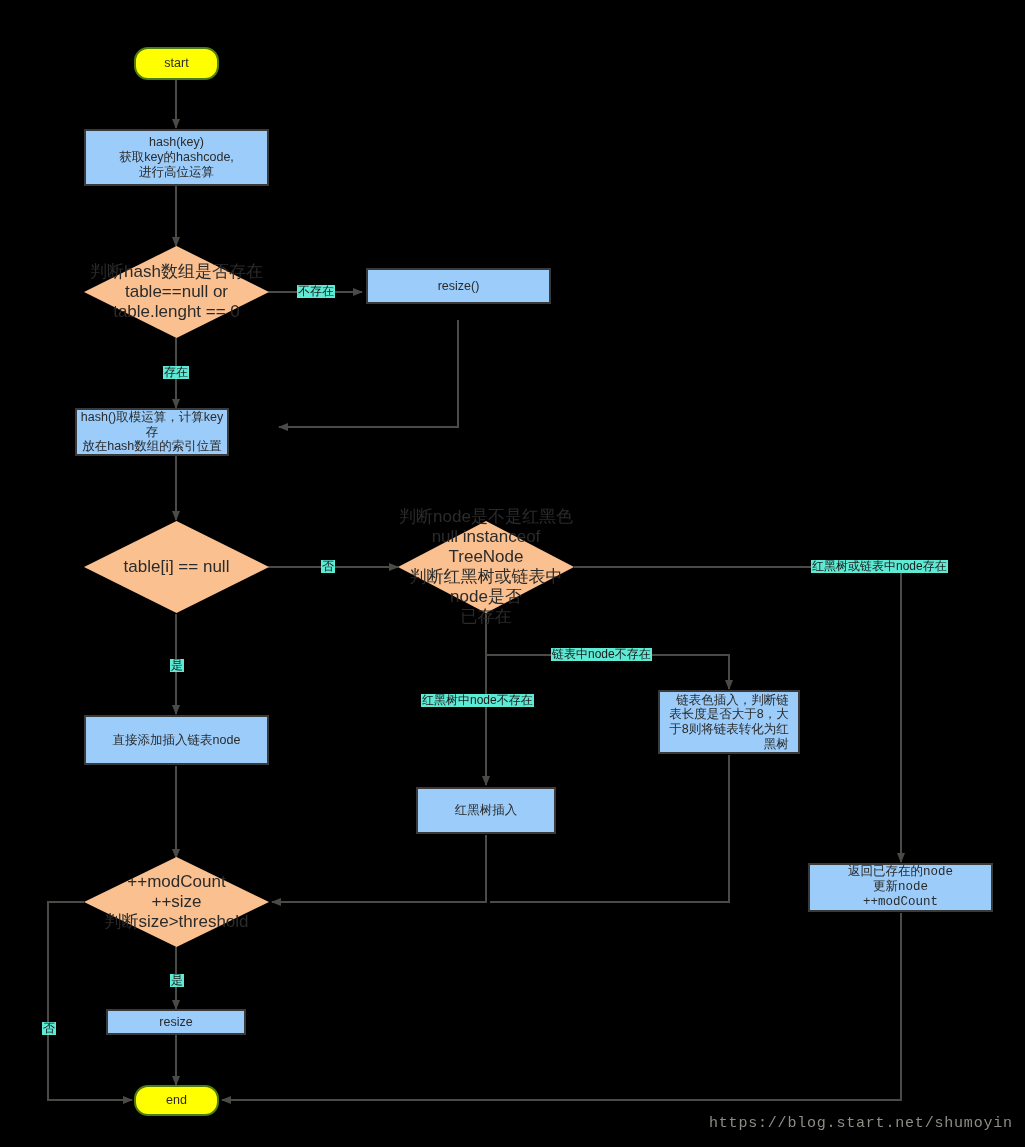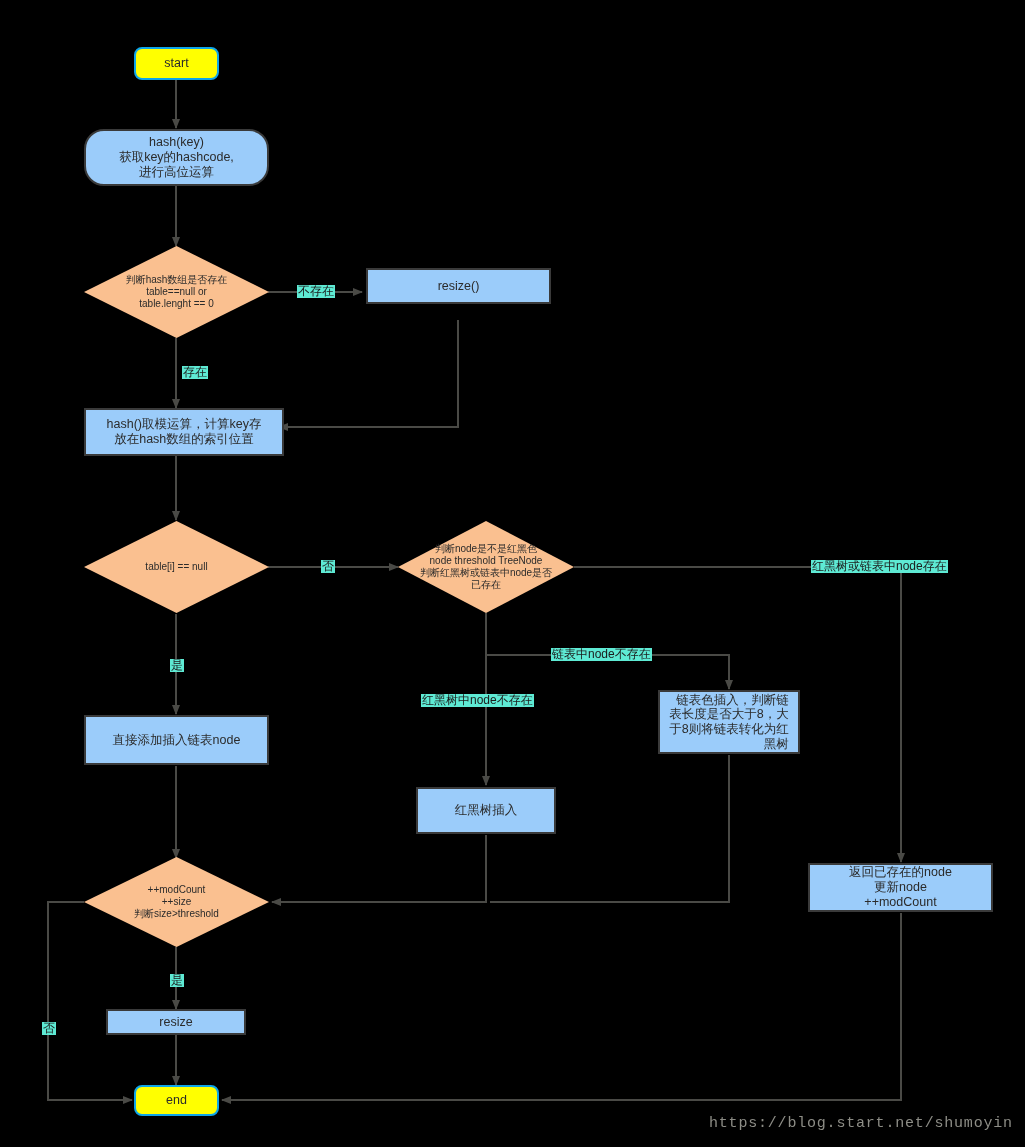--- a/index.html
+++ b/index.html
@@ -4,28 +4,28 @@
 <style>
   html,body{margin:0;padding:0;background:#000;}
   #canvas{position:relative;width:1025px;height:1147px;background:#000;
     font-family:"Liberation Sans","DejaVu Sans",sans-serif;}
   svg.edges{position:absolute;left:0;top:0;width:1025px;height:1147px;overflow:visible;}
 
   .node{position:absolute;box-sizing:border-box;display:flex;align-items:center;
     justify-content:center;text-align:center;color:#2b2b2b;line-height:1.18;
     font-size:12.5px;white-space:pre-line;z-index:3;}
 
-  .term{background:#FFFF00;border:2px solid #0ea5e9;border-radius:8px;}
+  .term{background:#FFFF00;border:2px solid #4d7c0f;border-radius:14px;}
   .proc{background:#9BCCFA;border:2px solid #3a3a3a;}
 
   .dec{z-index:2;}
   .dec .dshape{position:absolute;left:0;top:0;width:100%;height:100%;
     background:#FAC090;clip-path:polygon(50% 0,100% 50%,50% 100%,0 50%);}
   .dec .dtext{position:relative;z-index:4;width:190%;text-align:center;
-    color:#2b2b2b;font-size:10px;line-height:1.18;white-space:pre-line;}
+    color:#2b2b2b;font-size:17px;line-height:1.18;white-space:pre-line;}
 
   .elabel{position:absolute;background:#5eead4;color:#1c1c1c;font-size:12px;
     line-height:1.05;padding:0 1px;white-space:nowrap;z-index:5;}
 
   .watermark{position:absolute;color:#8d8d86;font-size:15px;letter-spacing:.8px;
     font-family:"Liberation Mono","DejaVu Sans Mono",monospace;z-index:6;}
 </style>
 </head>
 <body>
 
@@ -56,75 +56,75 @@
       <path d="M84,902 L48,902 L48,1100 L132,1100"></path>
       <path d="M901,913 L901,1100 L222,1100"></path>
     </g>
     <g fill="none" stroke="#4a4a46" stroke-width="2">
       <path d="M729,755 L729,902 L490,902"></path>
     </g>
   </svg>
 
   <div class="node term" style="left:134px;top:47px;width:85px;height:33px;">start</div>
 
-  <div class="node proc" style="left:84px;top:129px;width:185px;height:57px;border-radius:20px;">hash(key)
+  <div class="node proc" style="left:84px;top:129px;width:185px;height:57px;">hash(key)
 获取key的hashcode,
 进行高位运算</div>
 
   <div class="node dec" style="left:84px;top:246px;width:185px;height:92px;">
     <div class="dshape"></div>
     <div class="dtext">判断hash数组是否存在
 table==null or
 table.lenght == 0</div>
   </div>
 
   <div class="node proc" style="left:366px;top:268px;width:185px;height:36px;">resize()</div>
 
-  <div class="node proc" style="left:84px;top:408px;width:200px;height:48px;">hash()取模运算，计算key存
+  <div class="node proc" style="left:75px;top:408px;width:154px;height:48px;">hash()取模运算，计算key存
 放在hash数组的索引位置</div>
 
   <div class="node dec" style="left:84px;top:521px;width:185px;height:92px;">
     <div class="dshape"></div>
     <div class="dtext" style="width:100%;">table[i] == null</div>
   </div>
 
   <div class="node dec" style="left:398px;top:521px;width:176px;height:92px;">
     <div class="dshape"></div>
     <div class="dtext" style="width:175%;">判断node是不是红黑色
-node threshold TreeNode
+null instanceof TreeNode
 判断红黑树或链表中node是否
 已存在</div>
   </div>
 
   <div class="node proc" style="left:416px;top:787px;width:140px;height:47px;">红黑树插入</div>
 
   <div class="node proc" style="left:84px;top:715px;width:185px;height:50px;">直接添加插入链表node</div>
 
   <div class="node proc" style="left:658px;top:690px;width:142px;height:64px;text-align:right;">链表色插入，判断链
 表长度是否大于8，大
 于8则将链表转化为红
 黑树</div>
 
-  <div class="node proc" style="left:808px;top:863px;width:185px;height:49px;">返回已存在的node
+  <div class="node proc" style="left:808px;top:863px;width:185px;height:49px;font-family:Liberation Mono, monospace;">返回已存在的node
 更新node
 ++modCount</div>
 
   <div class="node dec" style="left:84px;top:857px;width:185px;height:90px;">
     <div class="dshape"></div>
     <div class="dtext" style="width:120%;">++modCount
 ++size
 判断size&gt;threshold</div>
   </div>
 
   <div class="node proc" style="left:106px;top:1009px;width:140px;height:26px;">resize</div>
 
   <div class="node term" style="left:134px;top:1085px;width:85px;height:31px;">end</div>
 
   <div class="elabel" style="left:297px;top:285px;">不存在</div>
-  <div class="elabel" style="left:163px;top:366px;margin-left:19px;">存在</div>
+  <div class="elabel" style="left:163px;top:366px;">存在</div>
   <div class="elabel" style="left:321px;top:560px;">否</div>
   <div class="elabel" style="left:170px;top:659px;">是</div>
   <div class="elabel" style="left:811px;top:560px;">红黑树或链表中node存在</div>
   <div class="elabel" style="left:551px;top:648px;">链表中node不存在</div>
   <div class="elabel" style="left:421px;top:694px;">红黑树中node不存在</div>
   <div class="elabel" style="left:170px;top:974px;">是</div>
   <div class="elabel" style="left:42px;top:1022px;">否</div>
 
   <div class="watermark" style="left:709px;top:1115px;">https://blog.start.net/shumoyin</div>
 

